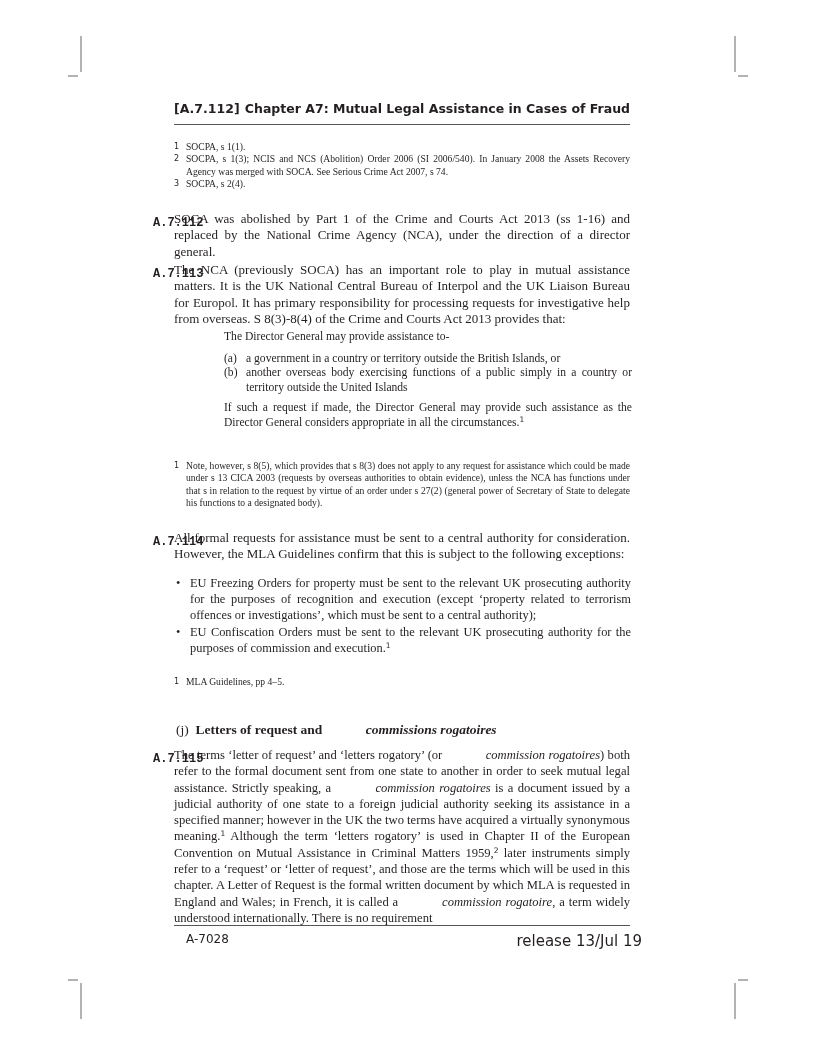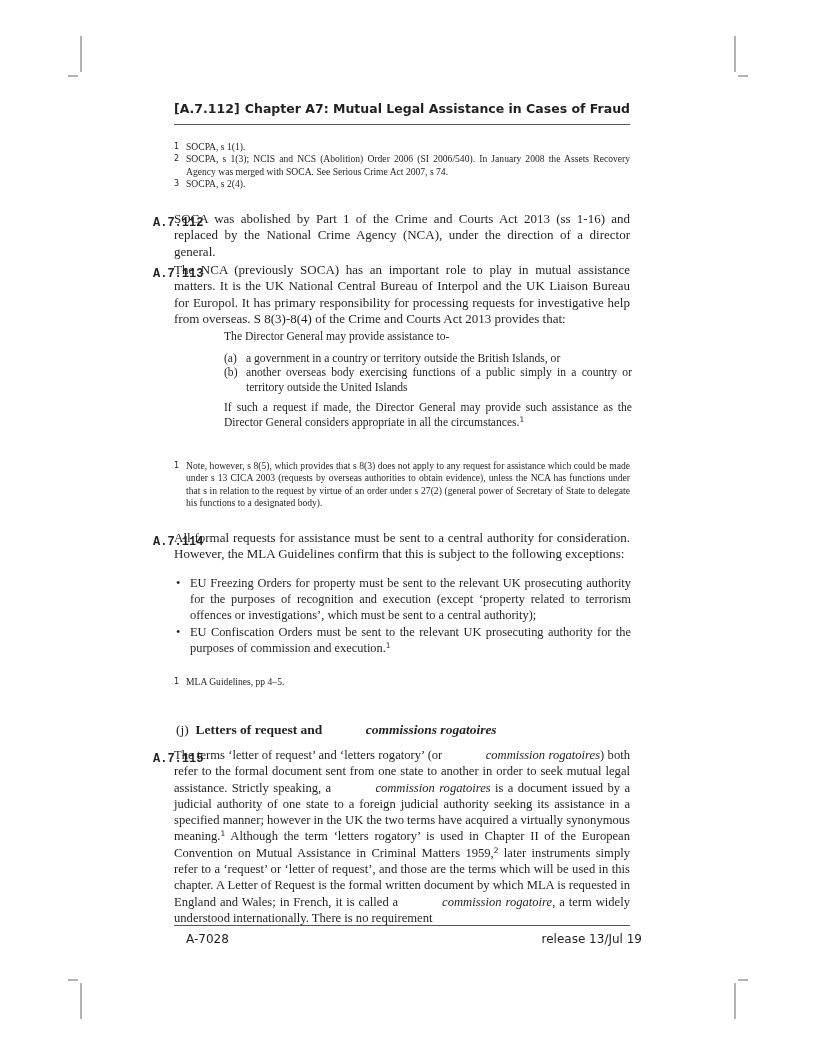--- a/index.html
+++ b/index.html
@@ -24,21 +24,21 @@
   .qi .lbl { position: absolute; left: 0; top: 0; }
   .bullets { position: absolute; left: 176px; width: 455px; font-size: 12.4px; line-height: 16.2px; text-align: justify; }
   .bullets .b { position: relative; padding-left: 14px; }
   .bullets .b .dot { position: absolute; left: 0; top: 0; }
   sup.fnref { font-family: "DejaVu Sans", sans-serif; font-size: 7.5px; vertical-align: 4px; line-height: 0; }
   .heading { position: absolute; left: 176px; top: 722px; font-family: "Liberation Serif", serif; font-weight: bold; font-size: 13.5px; }
   .heading .it { font-style: italic; }
   .it { font-style: italic; margin-left: 40px; }
   .ftr { position: absolute; left: 174px; top: 932px; width: 456px; height: 18px; font-family: "DejaVu Sans", sans-serif; font-size: 12px; margin-left: 12px; }
   .ftr .left { position: absolute; left: 0; top: 0; }
-  .ftr .right { position: absolute; right: 0; top: 0; font-size: 12px; }
+  .ftr .right { position: absolute; right: 0; top: 0; font-size: 15px; }
 </style>
 </head>
 <body>
 
 <div class="crop" style="left:80px; top:36px; width:2px; height:36px;"></div>
 <div class="crop" style="left:68px; top:75px; width:10px; height:2px;"></div>
 <div class="crop" style="left:734px; top:36px; width:2px; height:36px;"></div>
 <div class="crop" style="left:738px; top:75px; width:10px; height:2px;"></div>
 <div class="crop" style="left:68px; top:979px; width:10px; height:2px;"></div>
 <div class="crop" style="left:80px; top:983px; width:2px; height:36px;"></div>

